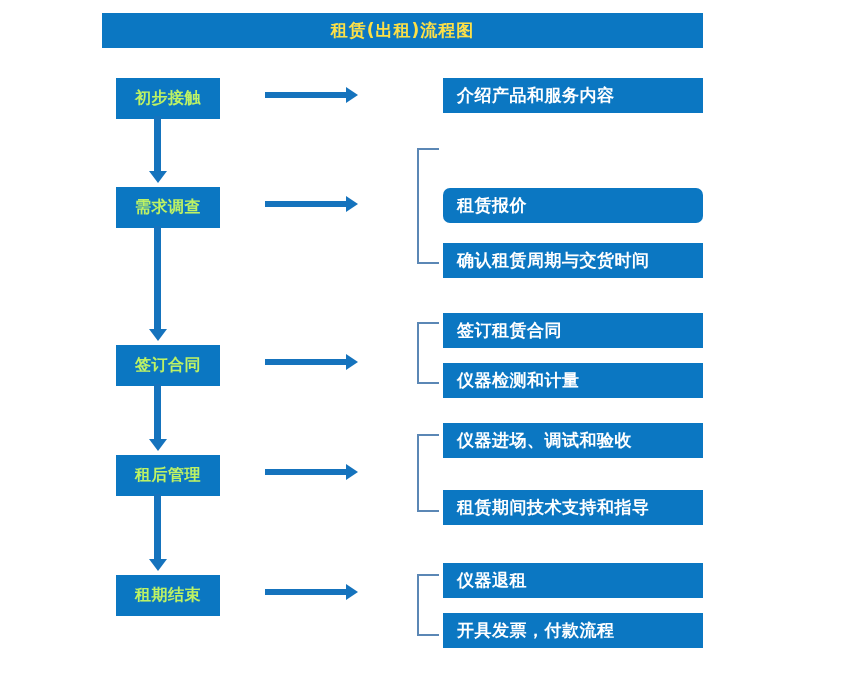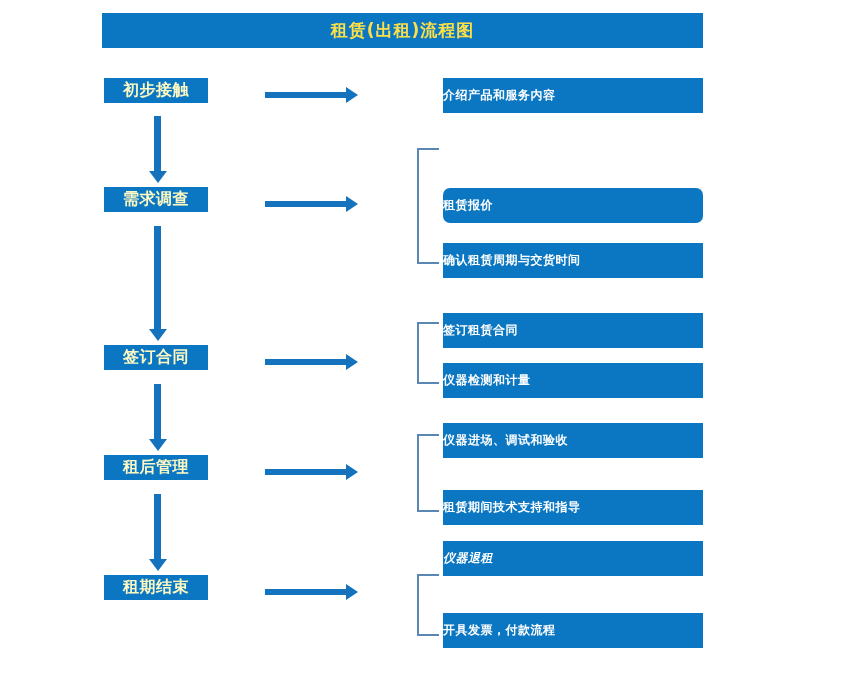--- a/index.html
+++ b/index.html
@@ -33,44 +33,45 @@
     font-size: 17px;
     font-weight: bold;
     display: flex;
     align-items: center;
     justify-content: center;
     letter-spacing: 1px;
   }
 
   .stage-box {
     position: absolute;
-    left: 104px;
+    left: 116px;
     width: 104px;
-    height: 25px;
+    height: 41px;
     background: #0b77c2;
-    color: #fef9c3;
+    color: #bef264;
     font-size: 16px;
     font-weight: bold;
     display: flex;
     align-items: center;
     justify-content: center;
     letter-spacing: 0.5px;
   }
 
   .detail-box {
     position: absolute;
     left: 443px;
     width: 260px;
     height: 35px;
     background: #0b77c2;
     color: #ffffff;
-    font-size: 12px;
+    font-size: 17px;
     font-weight: bold;
     display: flex;
     align-items: center;
+    padding-left: 14px;
     box-sizing: border-box;
     letter-spacing: 0.5px;
   }
 
   
   .v-arrow {
     position: absolute;
     left: 154px;
     width: 7px;
     background: #1573bd;
@@ -145,16 +146,16 @@
   <div class="bracket" style="top:434px; height:78px;"></div>
   <div class="bracket" style="top:574px; height:62px;"></div>
 
   <div class="detail-box" style="top:78px;">介绍产品和服务内容</div>
   <div class="detail-box" style="top:188px;border-radius:7px;">租赁报价</div>
   <div class="detail-box" style="top:243px;">确认租赁周期与交货时间</div>
   <div class="detail-box" style="top:313px;">签订租赁合同</div>
   <div class="detail-box" style="top:363px;">仪器检测和计量</div>
   <div class="detail-box" style="top:423px;">仪器进场、调试和验收</div>
   <div class="detail-box" style="top:490px;">租赁期间技术支持和指导</div>
-  <div class="detail-box" style="top:541px;font-style:italic;">仪器退租</div>
+  <div class="detail-box" style="top:563px;">仪器退租</div>
   <div class="detail-box" style="top:613px;">开具发票，付款流程</div>
 
 </div>
 
 </body></html>

